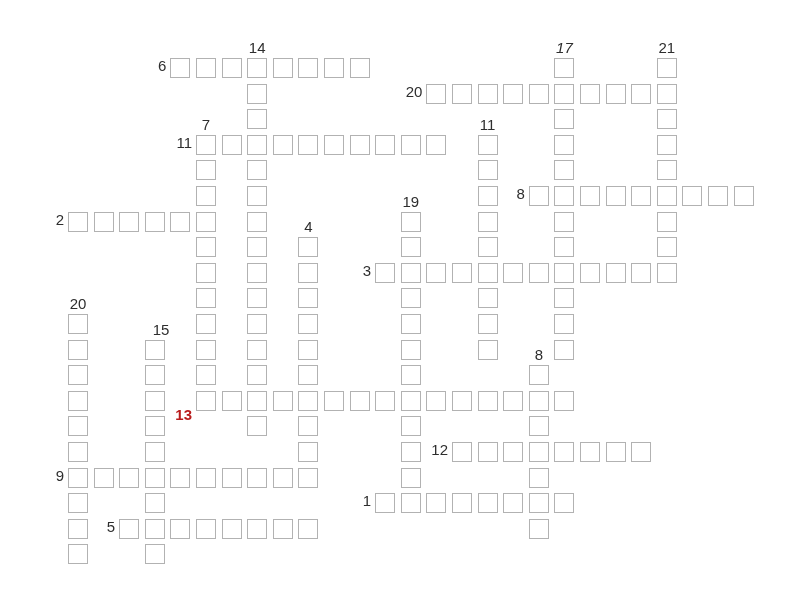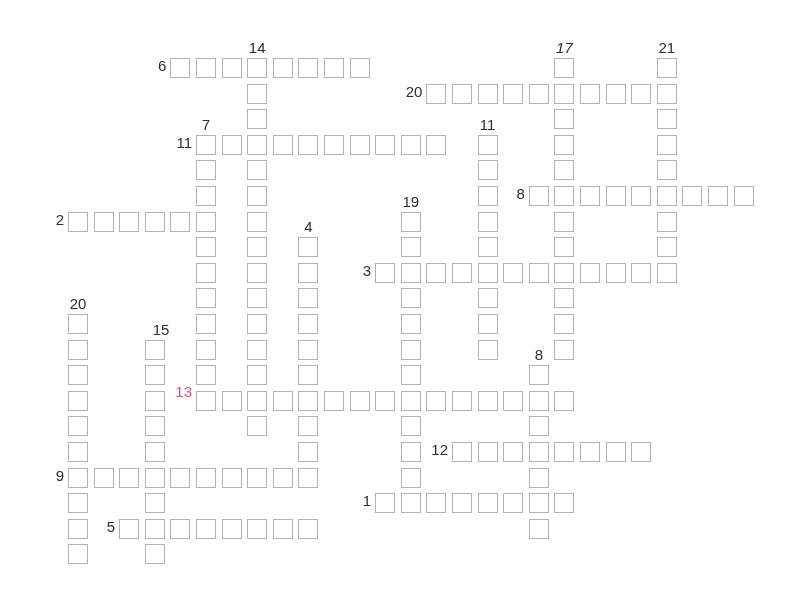--- a/index.html
+++ b/index.html
@@ -228,21 +228,21 @@
     <div class="num across" style="color: rgb(46, 46, 46); font-size: 15px; left: 341.2px; top: 261.8px;">3</div>
     <div class="num down" style="color: rgb(46, 46, 46); font-size: 15px; left: 288.4px; top: 218.2px;">4</div>
     <div class="num across" style="color: rgb(46, 46, 46); font-size: 15px; left: 85.2px; top: 517.8px;">5</div>
     <div class="num across" style="color: rgb(46, 46, 46); font-size: 15px; left: 136.4px; top: 57px;">6</div>
     <div class="num down" style="color: rgb(46, 46, 46); font-size: 15px; left: 186px; top: 115.8px;">7</div>
     <div class="num across" style="color: rgb(46, 46, 46); font-size: 15px; left: 494.8px; top: 185px;">8</div>
     <div class="num across" style="color: rgb(46, 46, 46); font-size: 15px; left: 34px; top: 466.6px;">9</div>
     <div class="num down" style="color: rgb(46, 46, 46); font-size: 15px; left: 518.8px; top: 346.2px;">8</div>
     <div class="num across" style="color: rgb(46, 46, 46); font-size: 15px; left: 162px; top: 133.8px;">11</div>
     <div class="num across" style="color: rgb(46, 46, 46); font-size: 15px; left: 418px; top: 441px;">12</div>
-    <div class="num across" style="color: #ec4899; font-size: 15px; left: 162px; top: 383px;">13</div>
+    <div class="num across" style="color: #b91c1c; font-size: 15px; left: 162px; top: 406px; font-weight: bold;">13</div>
     <div class="num down" style="color: rgb(46, 46, 46); font-size: 15px; left: 237.2px; top: 39px;">14</div>
     <div class="num down" style="color: rgb(46, 46, 46); font-size: 15px; left: 141px; top: 320.6px;">15</div>
     <div class="num down" style="color: rgb(46, 46, 46); font-size: 15px; left: 467.6px; top: 115.8px;">11</div>
     <div class="num down" style="color: rgb(46, 46, 46); font-size: 15px; left: 544.4px; top: 39px; font-style: italic;">17</div>
     <div class="num across" style="color: rgb(46, 46, 46); font-size: 15px; left: 392.4px; top: 82.6px;">20</div>
     <div class="num down" style="color: rgb(46, 46, 46); font-size: 15px; left: 390.8px; top: 192.6px;">19</div>
     <div class="num down" style="color: rgb(46, 46, 46); font-size: 15px; left: 58px; top: 295px;">20</div>
     <div class="num down" style="color: rgb(46, 46, 46); font-size: 15px; left: 646.8px; top: 39px;">21</div>
   </div>
 

